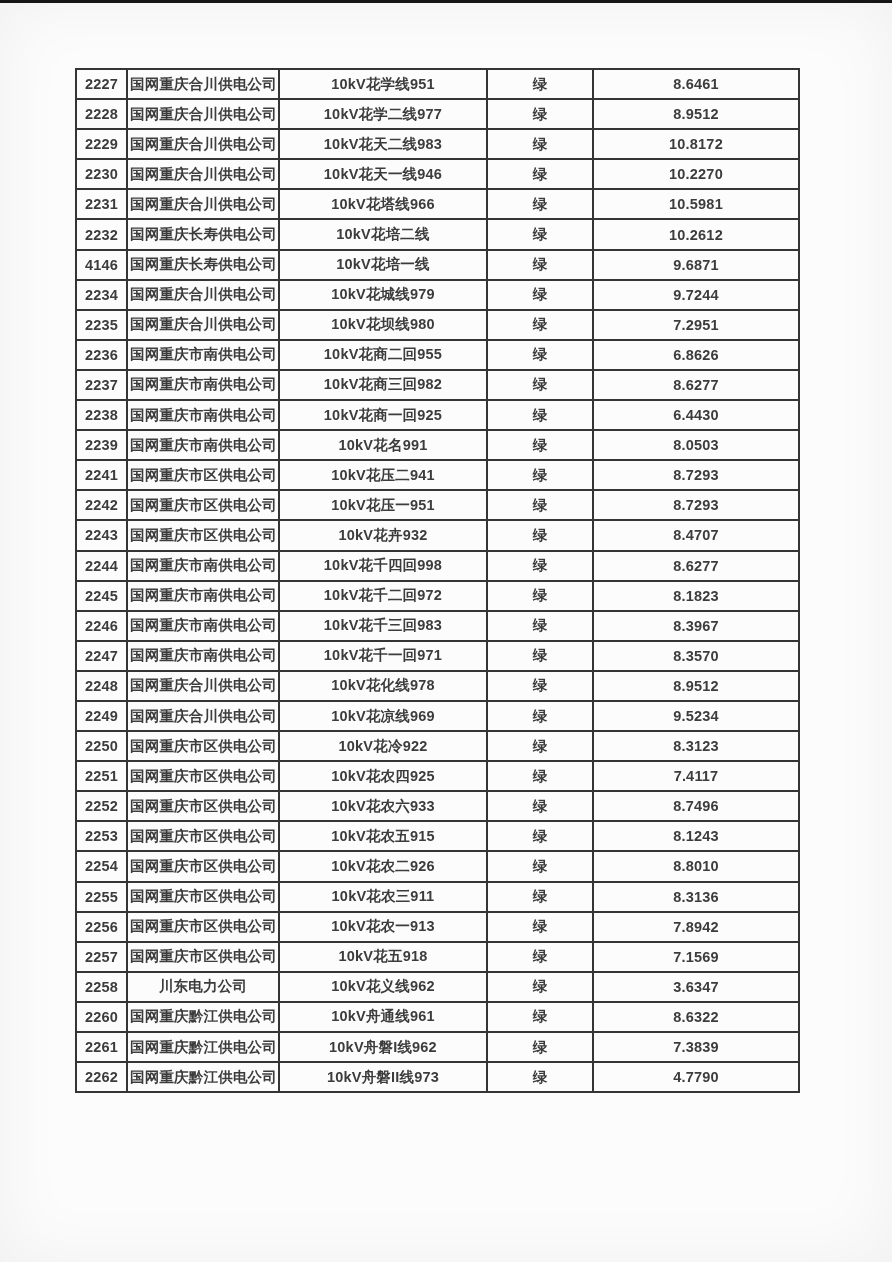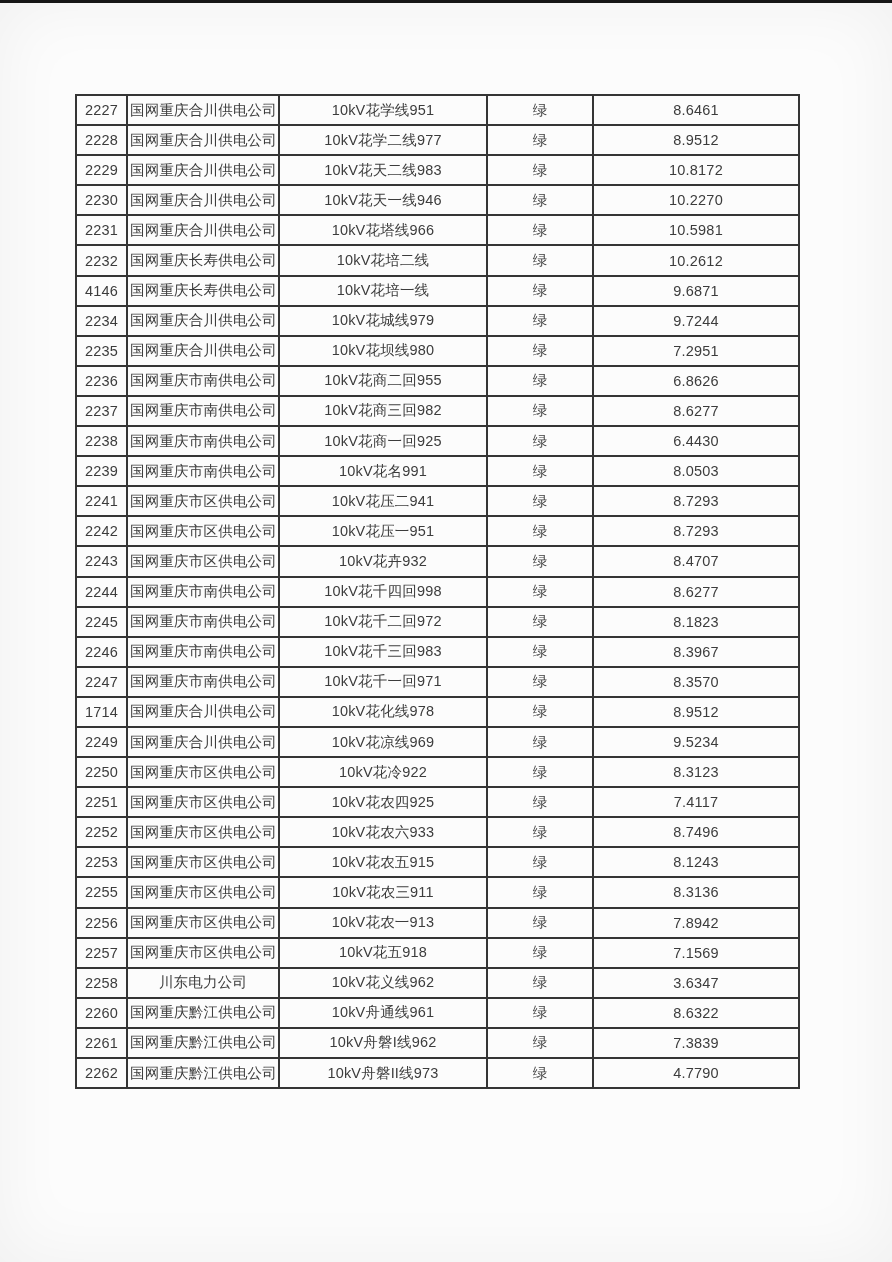--- a/index.html
+++ b/index.html
@@ -24,24 +24,25 @@
     position: absolute;
     left: 0;
     top: 0;
     width: 892px;
     height: 3px;
     background: #161616;
   }
   table.grid {
     position: absolute;
     left: 75px;
-    top: 94px;
+    top: 68px;
     border-collapse: collapse;
     table-layout: fixed;
     width: 723px;
+    font-weight: bold;
   }
   table.grid td {
     border: 2px solid #353535;
     height: 28.1px;
     padding: 0 2px;
     text-align: center;
     vertical-align: middle;
     font-size: 14.5px;
     color: #3c3c3c;
     white-space: nowrap;
@@ -200,21 +201,21 @@
           <td class="c-value">8.3967</td>
         </tr>
         <tr>
           <td class="c-id">2247</td>
           <td class="c-company">国网重庆市南供电公司</td>
           <td class="c-line">10kV花千一回971</td>
           <td class="c-status">绿</td>
           <td class="c-value">8.3570</td>
         </tr>
         <tr>
-          <td class="c-id">1714</td>
+          <td class="c-id">2248</td>
           <td class="c-company">国网重庆合川供电公司</td>
           <td class="c-line">10kV花化线978</td>
           <td class="c-status">绿</td>
           <td class="c-value">8.9512</td>
         </tr>
         <tr>
           <td class="c-id">2249</td>
           <td class="c-company">国网重庆合川供电公司</td>
           <td class="c-line">10kV花凉线969</td>
           <td class="c-status">绿</td>
@@ -240,20 +241,27 @@
           <td class="c-line">10kV花农六933</td>
           <td class="c-status">绿</td>
           <td class="c-value">8.7496</td>
         </tr>
         <tr>
           <td class="c-id">2253</td>
           <td class="c-company">国网重庆市区供电公司</td>
           <td class="c-line">10kV花农五915</td>
           <td class="c-status">绿</td>
           <td class="c-value">8.1243</td>
+        </tr>
+        <tr>
+          <td class="c-id">2254</td>
+          <td class="c-company">国网重庆市区供电公司</td>
+          <td class="c-line">10kV花农二926</td>
+          <td class="c-status">绿</td>
+          <td class="c-value">8.8010</td>
         </tr>
         <tr>
           <td class="c-id">2255</td>
           <td class="c-company">国网重庆市区供电公司</td>
           <td class="c-line">10kV花农三911</td>
           <td class="c-status">绿</td>
           <td class="c-value">8.3136</td>
         </tr>
         <tr>
           <td class="c-id">2256</td>

